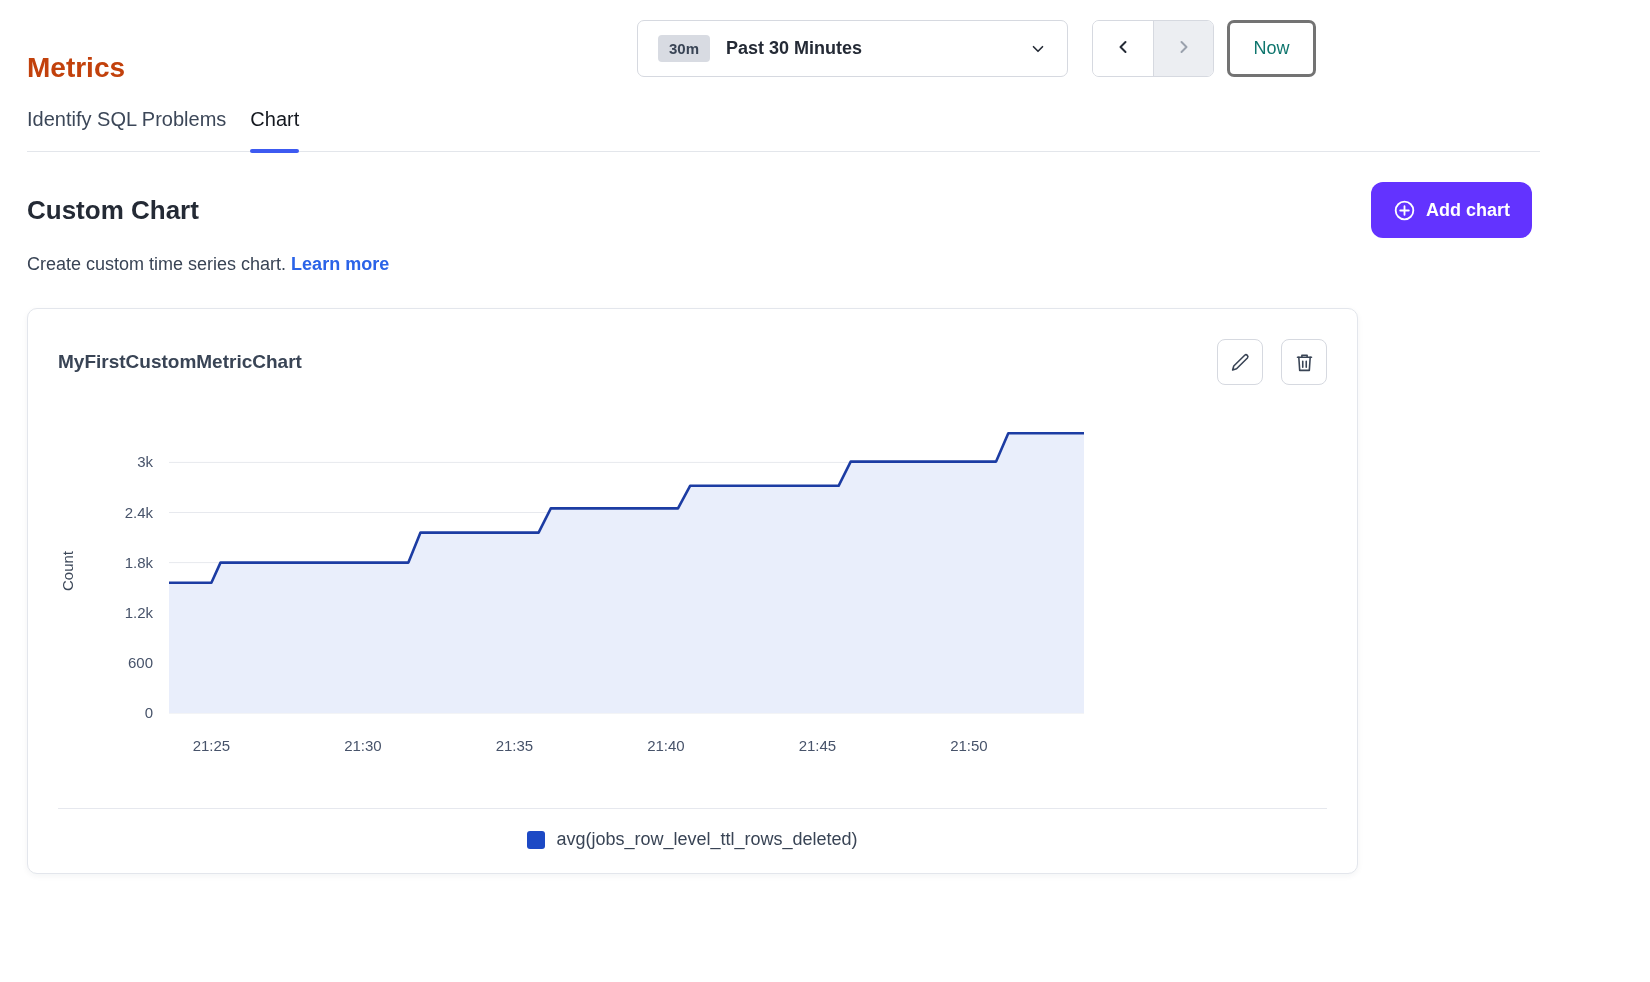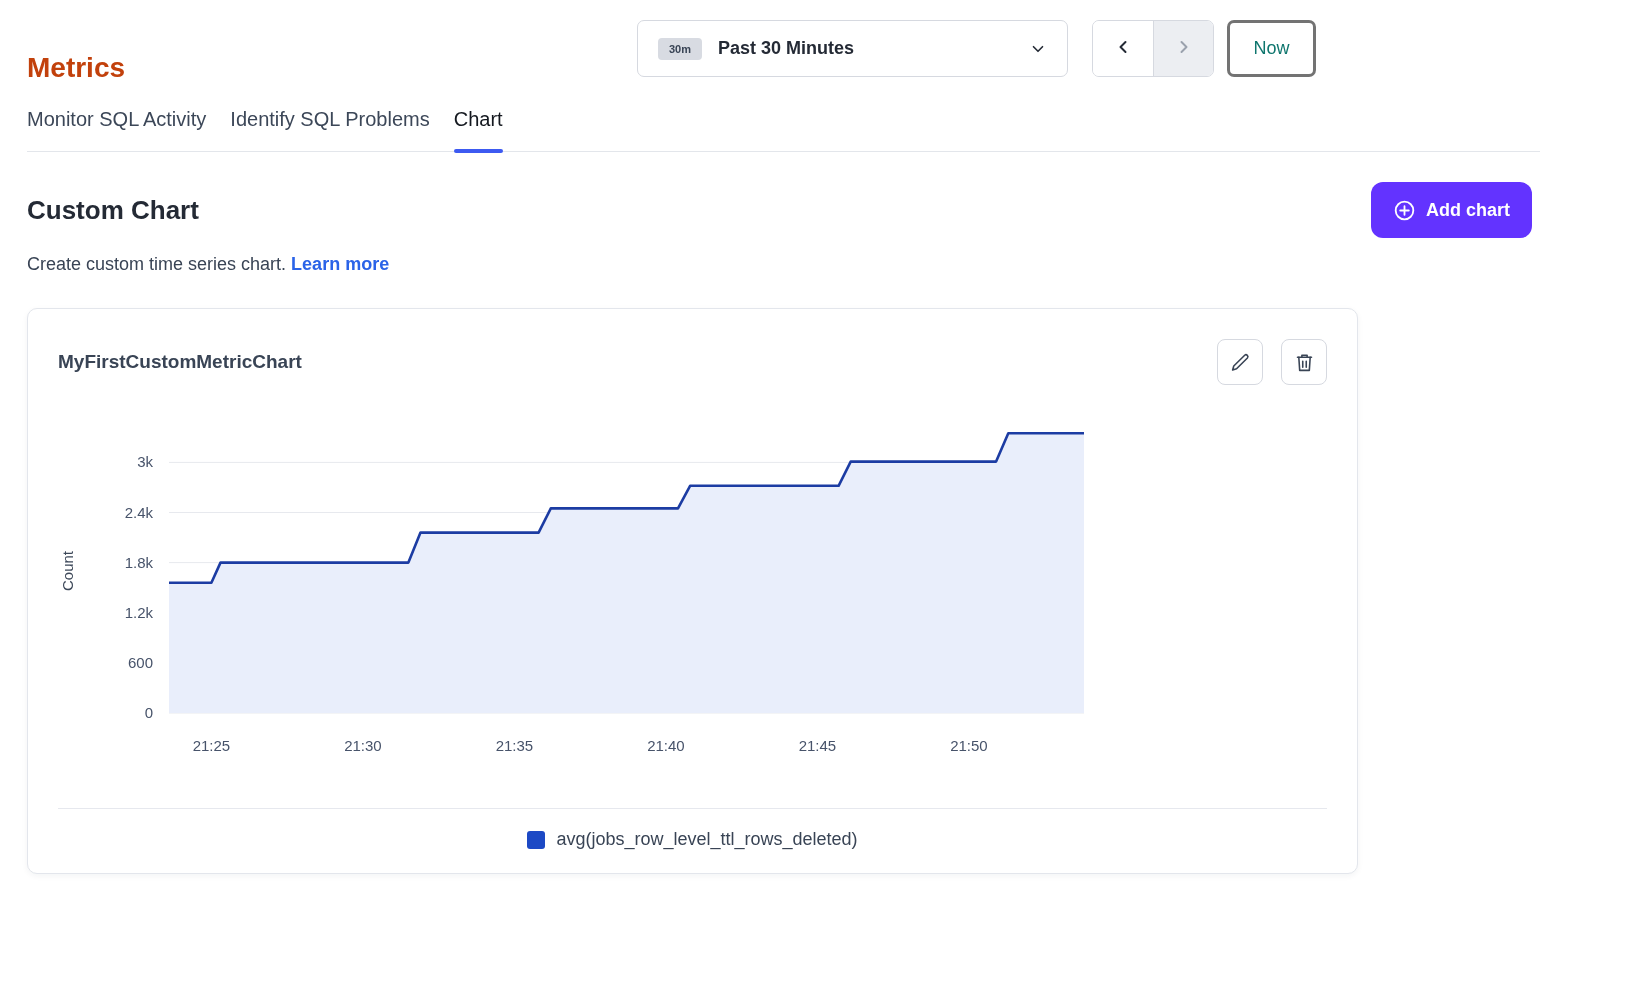--- a/index.html
+++ b/index.html
@@ -9,21 +9,21 @@
     font-family:"Liberation Sans", sans-serif; color:#242a35;
   }
   
   .header { position:relative; height:104px; }
   .page-title { position:absolute; left:27px; top:30px; font-size:28px; font-weight:700; color:#c2410c;margin-top:22px; }
   .time-dropdown {
     position:absolute; left:637px; top:20px; width:431px; height:57px;
     border:1px solid #d6d9e0; border-radius:7px; background:#fff;
     display:flex; align-items:center; padding:0 20px; gap:16px; cursor:pointer;
   }
-  .badge-30m { background:#d8dbe2; border-radius:4px; padding:5px 11px; font-size:11px; font-weight:700; color:#394455; }
+  .badge-30m { background:#d8dbe2; border-radius:4px; padding:5px 11px; font-size:15px; font-weight:700; color:#394455; }
   .dropdown-label { font-size:18px; font-weight:700; color:#242a35; }
   .dropdown-chevron { margin-left:auto; display:flex; align-items:center; }
   .arrow-group {
     position:absolute; left:1092px; top:20px; height:57px; display:flex;
     border:1px solid #d6d9e0; border-radius:7px; overflow:hidden; background:#fff;
   }
   .arrow-btn { width:60px; height:100%; display:flex; align-items:center; justify-content:center; background:#fff; border:none; cursor:pointer; }
   .arrow-btn.next { background:#eceef2; border-left:1px solid #d6d9e0; cursor:default; }
   .now-btn {
     position:absolute; left:1227px; top:20px; width:89px; height:57px;
@@ -99,21 +99,20 @@
             <path d="M9 6l6 6-6 6"></path>
           </svg>
       </span>
     </button>
   </div>
 
   <button class="now-btn">Now</button>
 </div>
 
 <div class="tabs">
-  <div class="tab">Monitor SQL Activity</div>
   <div class="tab">Identify SQL Problems</div>
   <div class="tab active">Chart</div>
 </div>
 
 <div class="section-row">
   <div class="section-title">Custom Chart</div>
   <button class="add-chart-btn">
     <span style="display:flex;">
       <svg width="23" height="23" viewBox="0 0 24 24" fill="none" stroke="#ffffff" stroke-width="1.9" stroke-linecap="round">
           <circle cx="12" cy="12" r="9.2"></circle>

